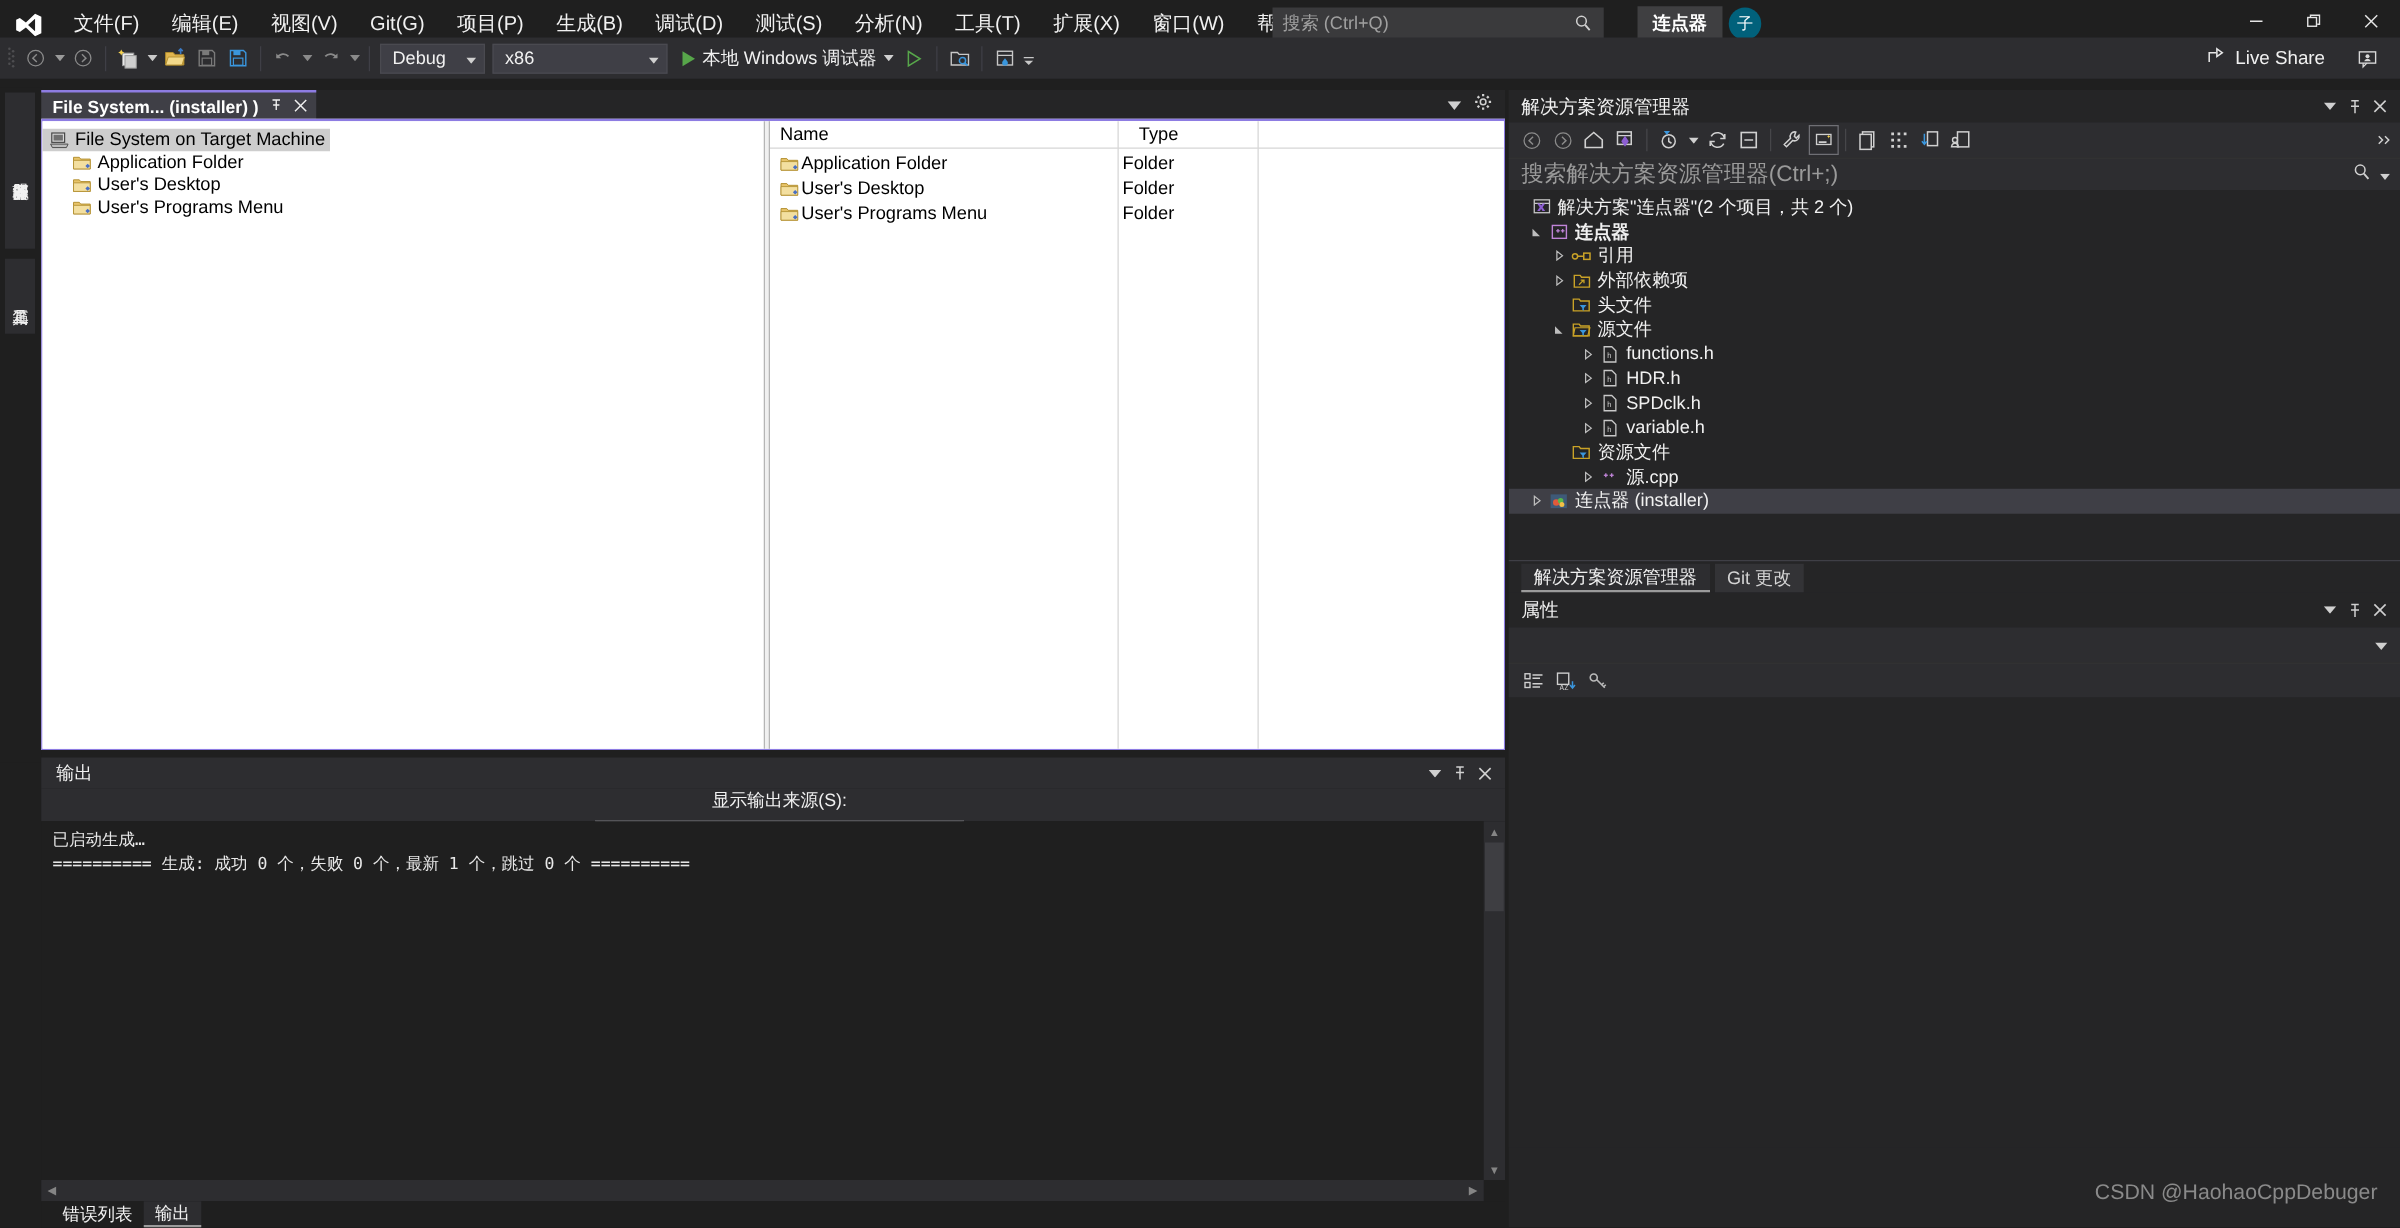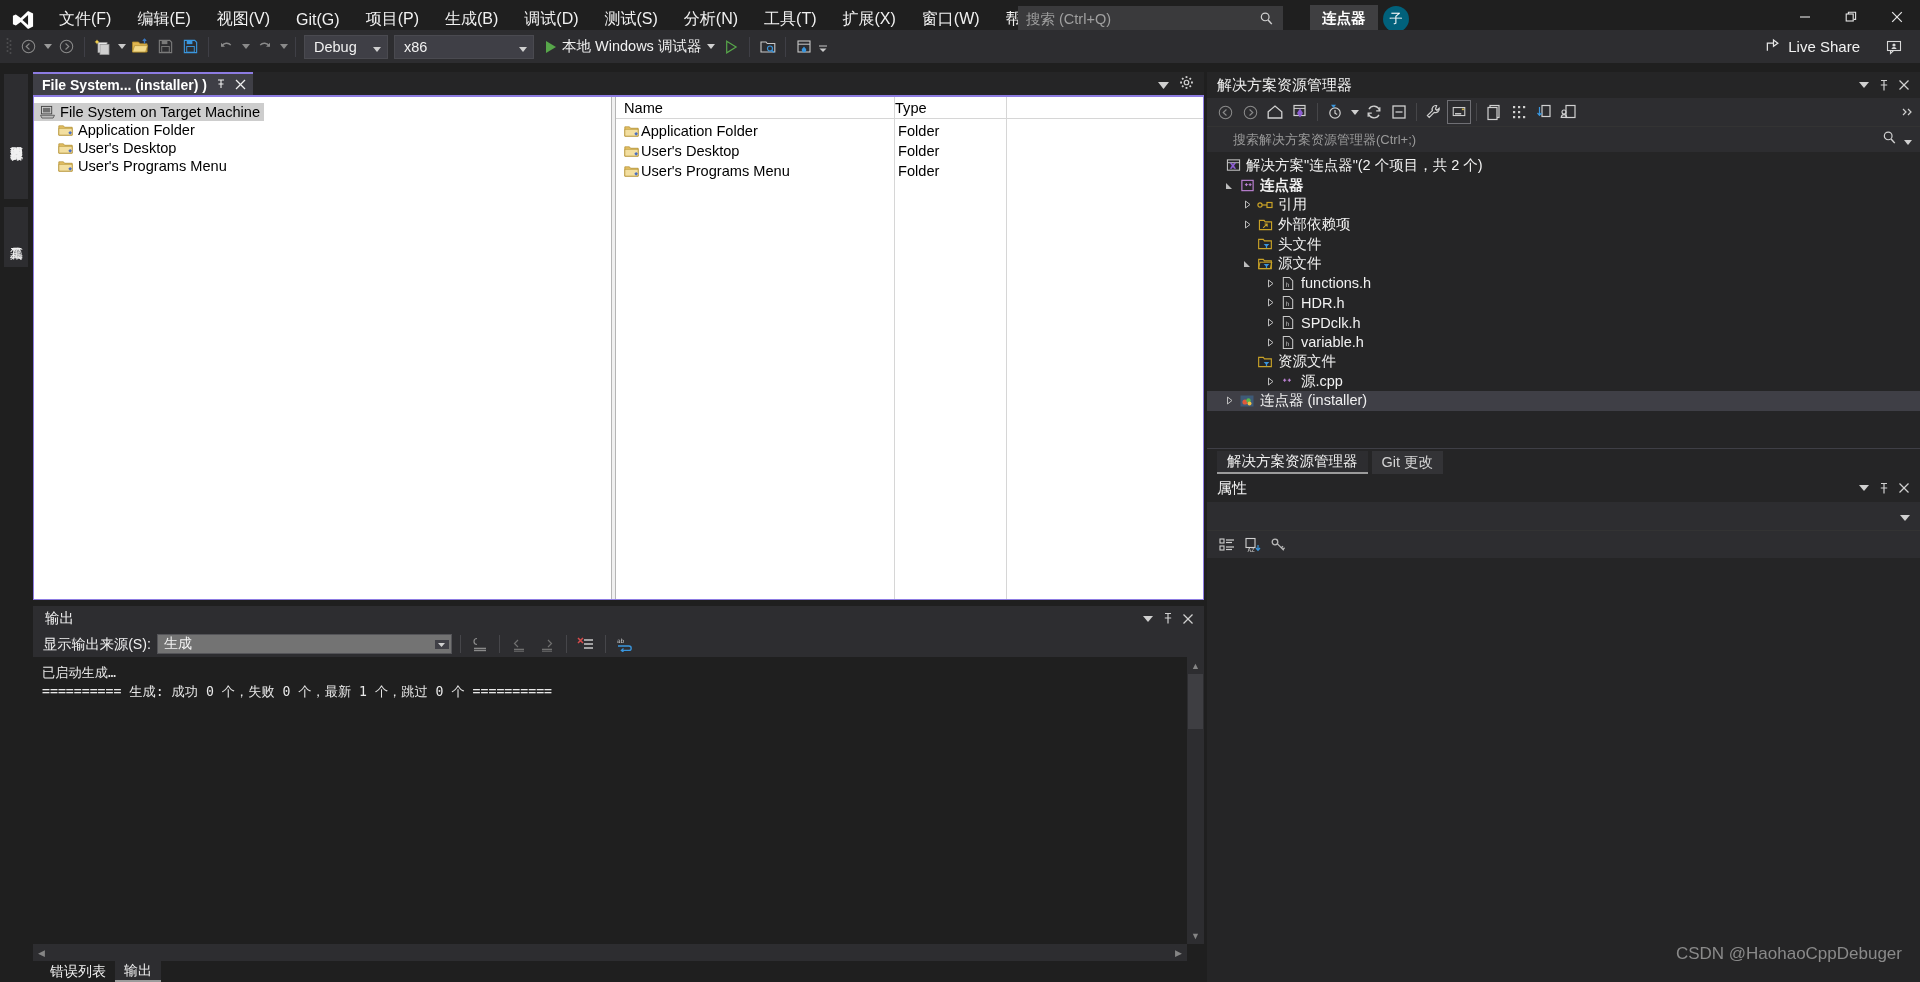--- a/index.html
+++ b/index.html
@@ -117,41 +117,41 @@
     color: #000000; padding-left: 6px; white-space: nowrap;
   }
   .tree-row.sel { background: #cdcdcd; display: inline-flex; padding-right: 4px; }
   .tree-row .ti { margin-right: 5px; display: inline-flex; }
 
   .lv-head {
     display: flex; height: 22px; font-size: 14.6px; color: #000;
     border-bottom: 1px solid #d6d6d6; background: #fff; align-items: center;
   }
   .lv-col-name { width: 278px; padding-left: 8px; }
-  .lv-col-type { width: 112px; padding-left: 0; border-left: 1px solid #d6d6d6; height: 22px; display:flex; align-items:center; }
+  .lv-col-type { width: 112px; padding-left: 16px; border-left: 1px solid #d6d6d6; height: 22px; display:flex; align-items:center; }
   .lv-col-rest { flex: 1; border-left: 1px solid #d6d6d6; height: 22px; }
   .lv-row { display: flex; height: 20px; font-size: 14.6px; color: #000; align-items: center; }
   .lv-row .c-name { width: 278px; display: flex; align-items: center; padding-left: 8px; gap: 2px; }
   .lv-row .c-type { width: 112px; padding-left: 4px; }
   .vline { position: absolute; top: 0; bottom: 0; width: 1px; background: #d6d6d6; }
 
   
   .output-panel {
     position: absolute; left: 33px; top: 606px; width: 1171px; height: 376px;
     background: #1f1f1f;
   }
   .out-title {
     height: 25px; background: #2d2d30; display: flex; align-items: center;
     padding: 0 6px 0 12px; color: #f1f1f1; font-size: 14.5px;
   }
   .out-title .spacer { flex: 1; }
   .out-title .tb-ico { width: 20px; height: 20px; display:flex; align-items:center; justify-content:center; }
   .out-toolbar {
     height: 26px; background: #2d2d30; display: flex; align-items: center;
-    padding-left: 10px; gap: 6px; color: #f1f1f1; font-size: 14.2px;
+    padding-left: 10px; gap: 6px; color: #f1f1f1; font-size: 14.2px; flex-direction: column;
   }
   .out-combo {
     width: 295px; height: 20px; background: #737373; border: 1px solid #545458;
     display: flex; align-items: center; padding: 0 2px 0 6px; font-size: 14px; color: #f1f1f1;
   }
   .out-combo .cl { flex: 1; }
   .out-combo .ca { width: 14px; text-align: center; font-size: 8px; background:#3f3f46; }
   .out-ico { width: 22px; height: 22px; display: flex; align-items: center; justify-content: center; }
   .out-sep { width: 1px; height: 18px; background: #46464a; margin: 0 2px; }
   .out-body {
@@ -195,21 +195,21 @@
   }
   .se-btn { width: 24px; height: 24px; display:flex; align-items:center; justify-content:center; }
   .se-btn.boxed { border: 1px solid #6f6f74; }
   .se-sep { width: 1px; height: 18px; background: #464649; margin: 0 4px; }
   .se-search {
     height: 26px; background: #2d2d30; display: flex; align-items: center;
     padding: 0 8px 0 10px; border-top: 1px solid #333;
   }
   .se-search input {
     flex: 1; background: transparent; border: none; outline: none;
-    color: #d946ef; font-size: 13px; font-family: inherit; margin-left: 16px;
+    color: #d946ef; font-size: 18px; font-family: inherit;
   }
   .se-search input::placeholder { color: #9a9a9a; }
   .se-tree { background: #252526; padding-top: 4px; height: 296px; overflow: hidden; }
   .se-row {
     display: flex; align-items: center; height: 19.6px; font-size: 14.5px;
     color: #f1f1f1; white-space: nowrap;
   }
   .se-row.selected { background: #3f3f46; }
   .se-exp { width: 16px; display: flex; align-items: center; justify-content: center; }
   .se-ico { width: 20px; display: flex; align-items: center; justify-content: center; margin-right: 3px; }

